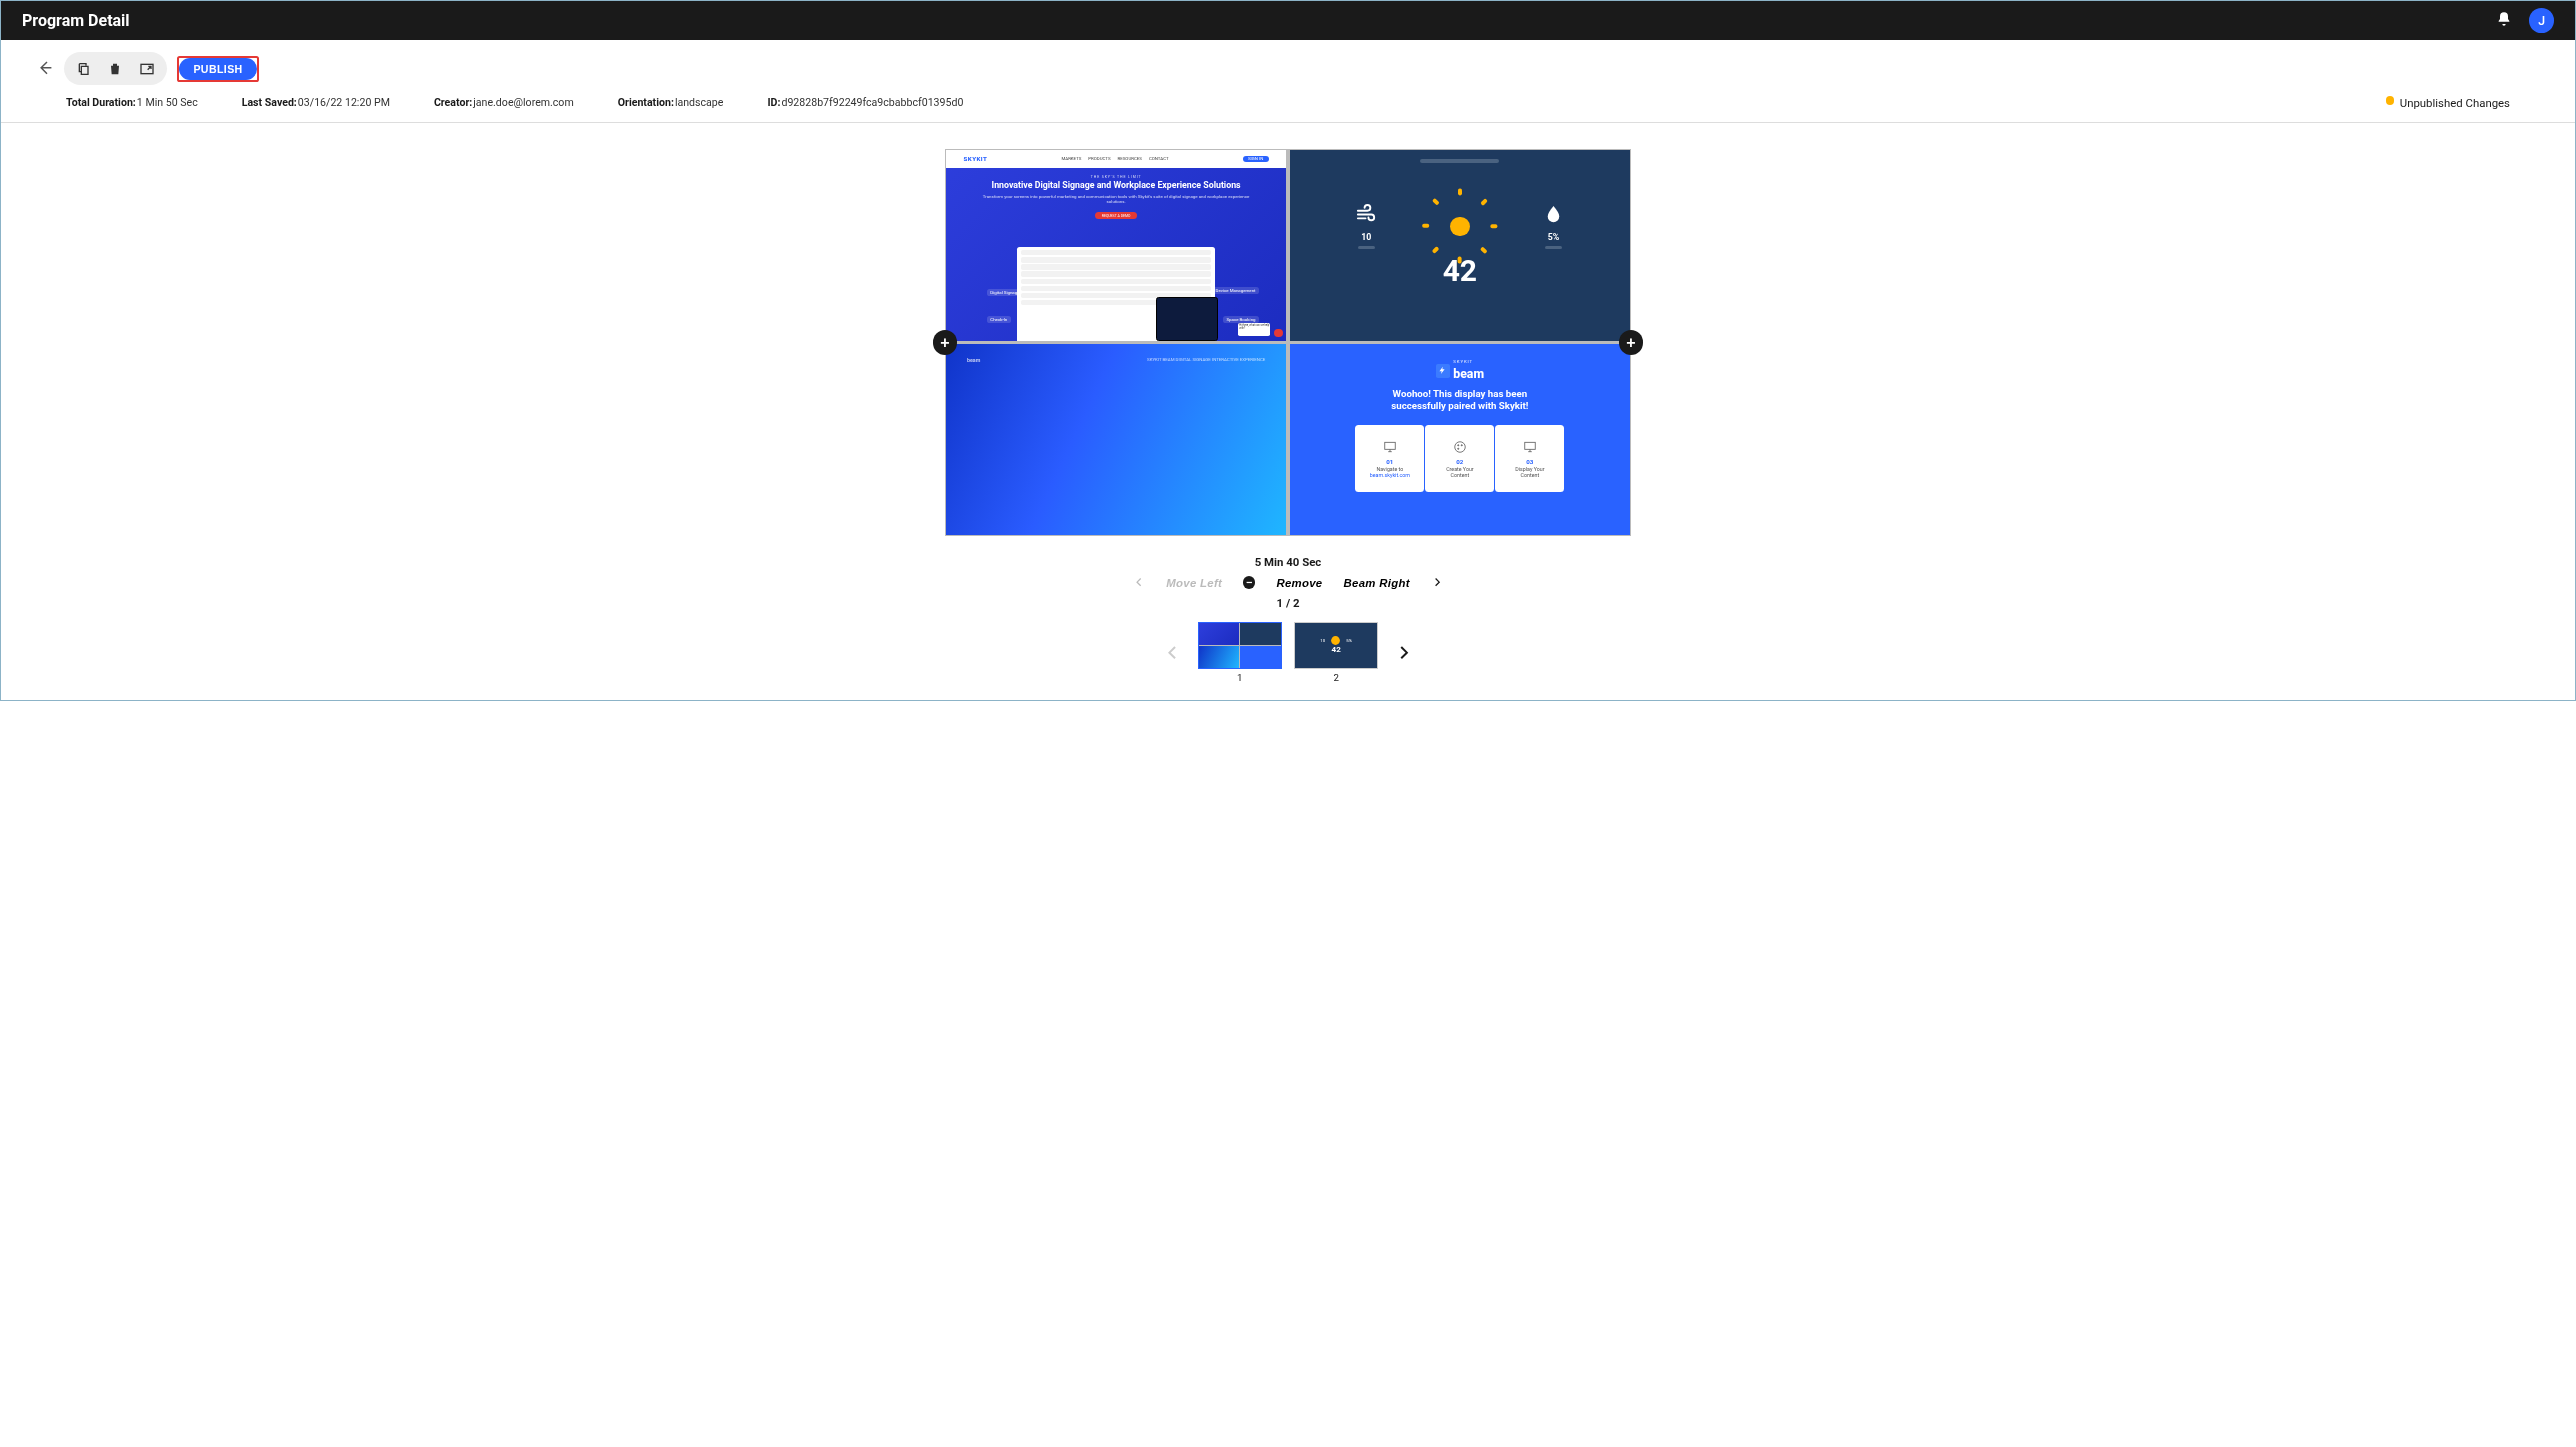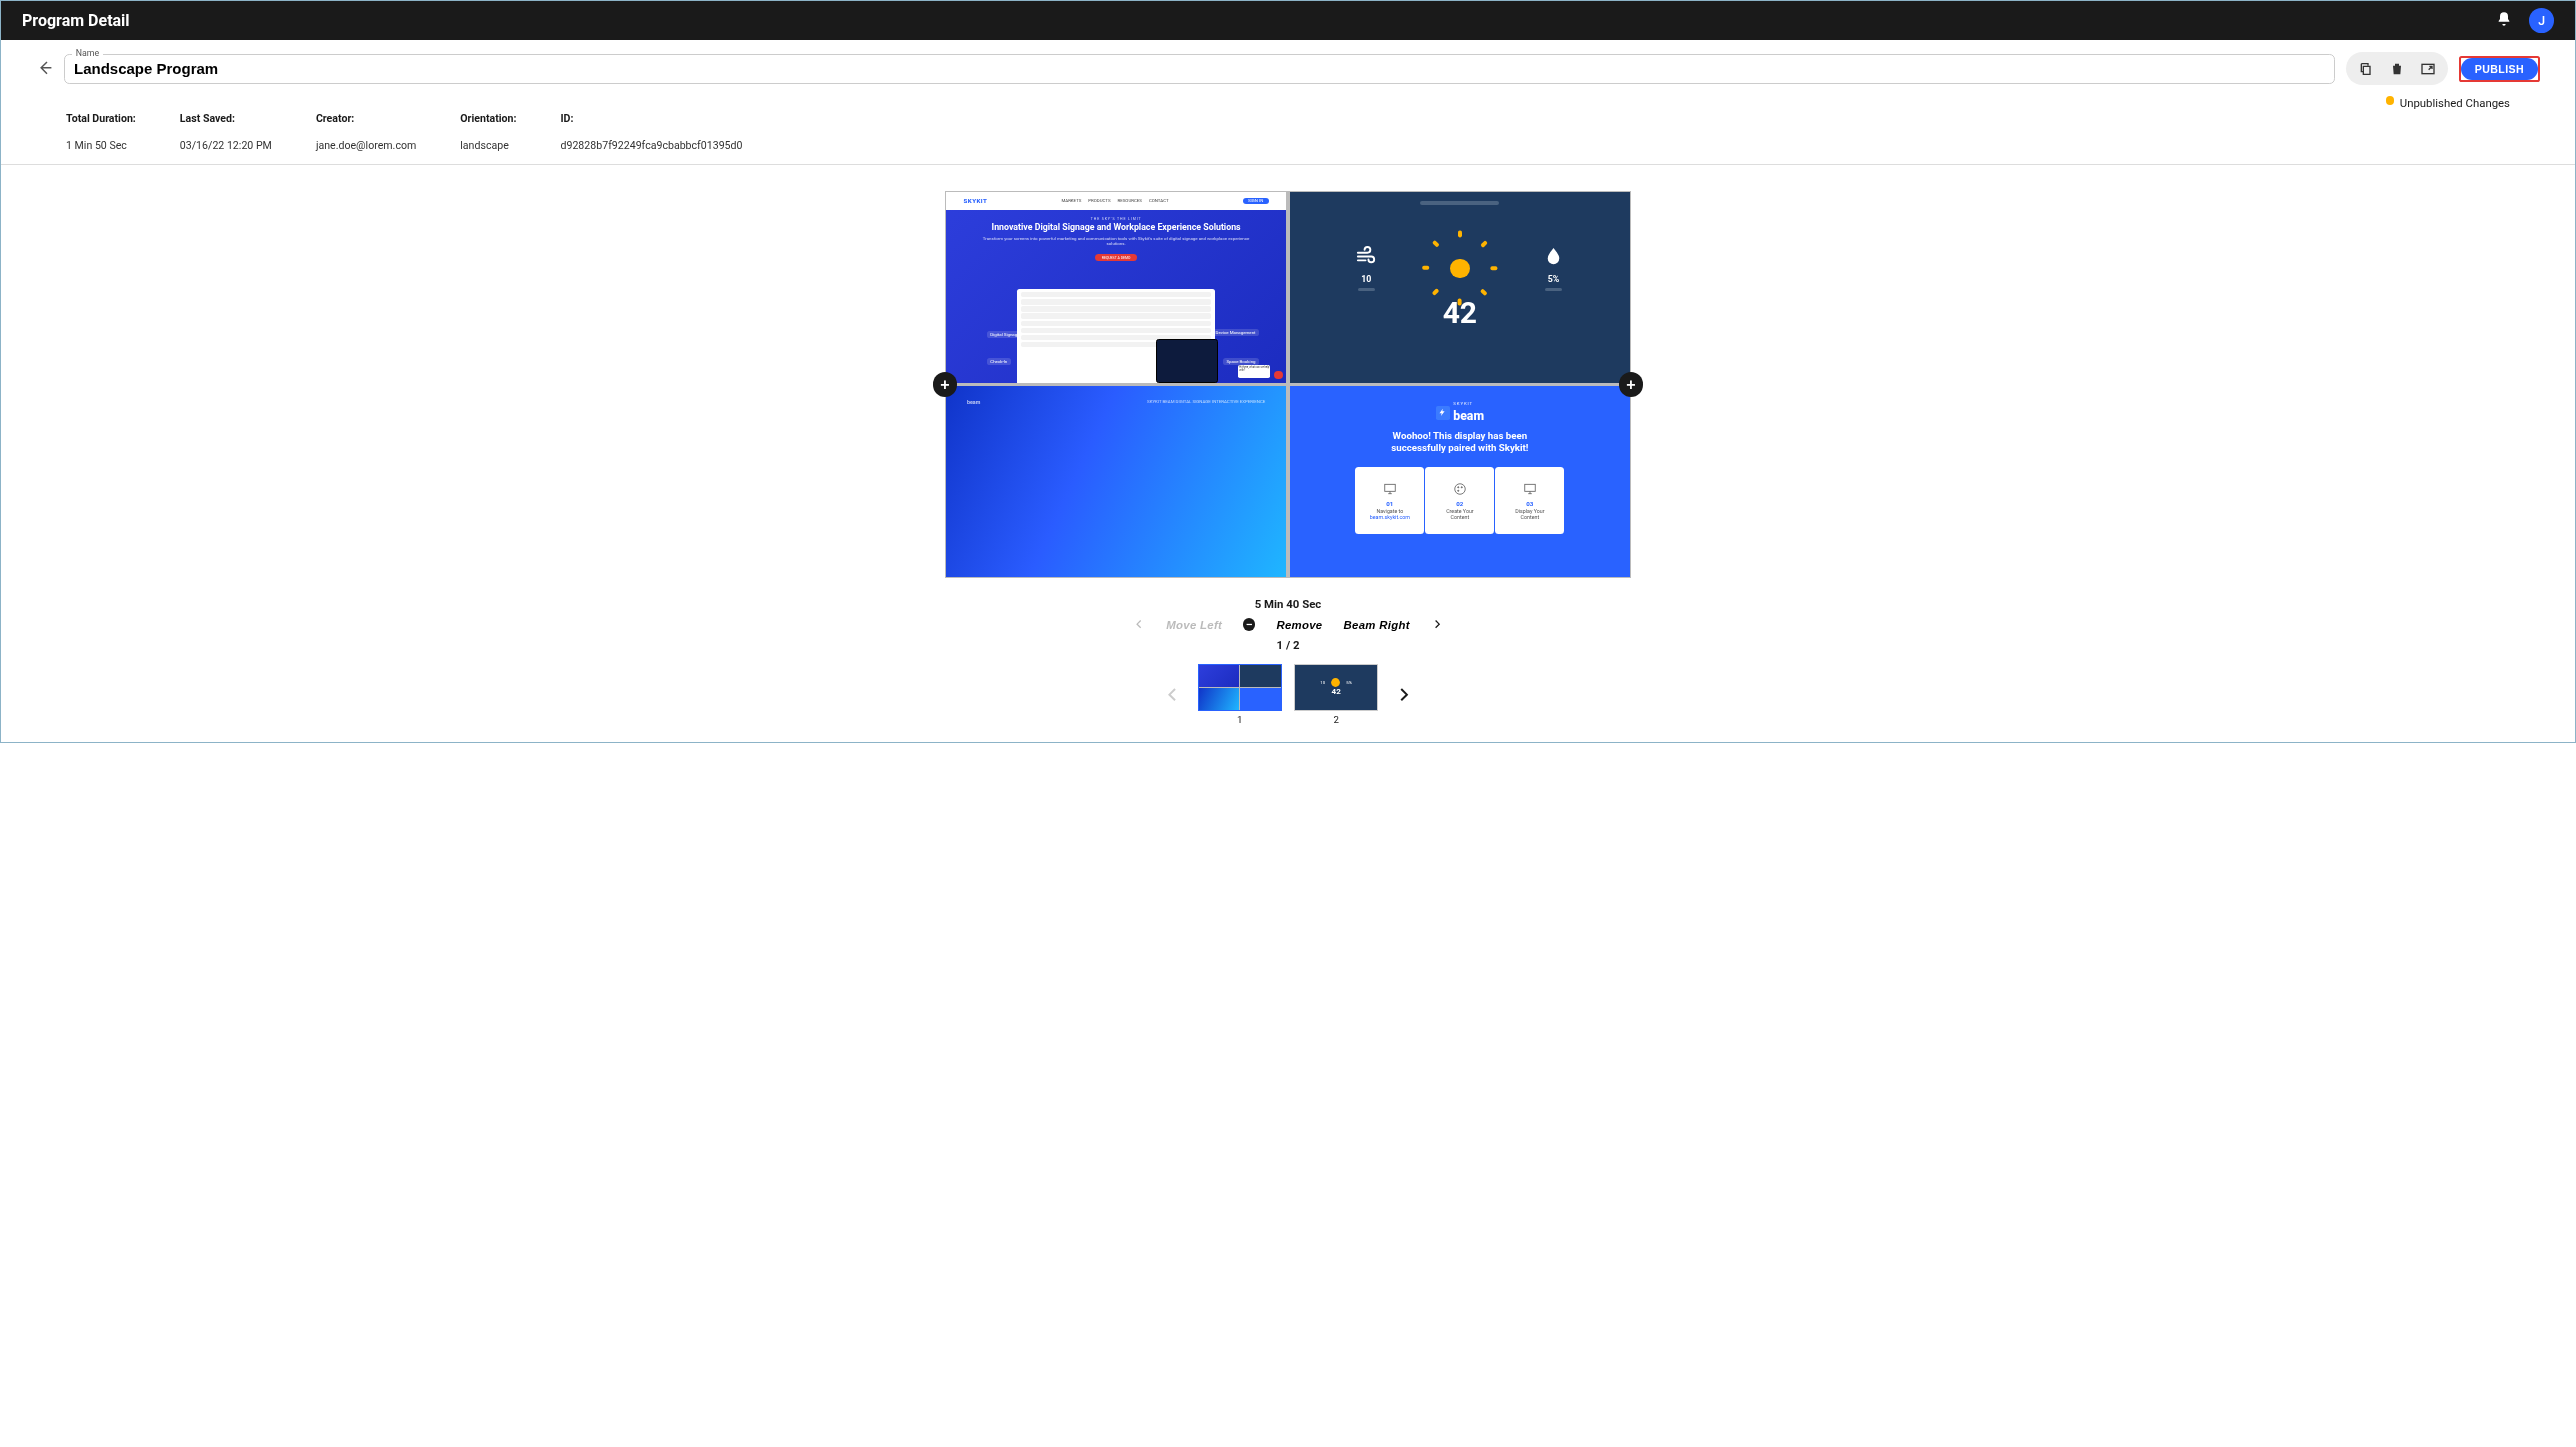--- a/index.html
+++ b/index.html
@@ -15,21 +15,21 @@
 .name-field { flex: 1; border: 0.9px solid #ccc; border-radius: 5.3px; padding: 5.3px 8.8px; position: relative; }
 .name-label { position: absolute; top: -7px; left: 7px; background: #fff; padding: 0 3.5px; font-size: 8.8px; color: #555; }
 .name-input { border: none; outline: none; font-size: 15px; font-weight: 700; width: 100%; background: transparent; }
 .toolbar-group { display: flex; align-items: center; background: #eee; border-radius: 17.6px; padding: 3.5px 7px; gap: 5.3px; }
 .toolbar-btn { width: 26px; height: 26px; border: none; background: transparent; display: flex; align-items: center; justify-content: center; cursor: pointer; border-radius: 50%; }
 .toolbar-btn svg { width: 16px; height: 16px; fill: #333; }
 .publish-wrap { border: 2.6px solid #e53935; border-radius: 2.6px; padding: 0; }
 .publish-btn { background: #2962ff; color: #fff; border: none; border-radius: 14px; padding: 5.3px 14px; font-size: 10.6px; font-weight: 700; letter-spacing: 0.4px; cursor: pointer; }
 
 .meta-row { display: flex; align-items: flex-start; padding: 7px 65px 12.3px 65px; gap: 44px; font-size: 10.6px; border-bottom: 0.9px solid #ddd; }
-.meta-item { display: flex; flex-direction: column; gap: 14px; margin-top: 16px; }
+.meta-item { display: flex; flex-direction: row; gap: 1px; }
 .meta-label { font-weight: 700; }
 .meta-value { color: #333; }
 .meta-spacer { flex: 1; }
 .unpub-wrap { display: flex; align-items: flex-start; gap: 5.3px; font-size: 11.4px; }
 .unpub-dot { width: 8.8px; height: 8.8px; border-radius: 50%; background: #ffb300; }
 
 .canvas-area { padding: 26px 0 17.6px 0; display: flex; flex-direction: column; align-items: center; }
 .tile-wrap { position: relative; display: flex; align-items: center; }
 .add-circle { width: 24.6px; height: 24.6px; border-radius: 50%; background: #1a1a1a; color: #fff; display: flex; align-items: center; justify-content: center; font-size: 16px; font-weight: 700; cursor: pointer; border: none; margin: 0 -12.3px; z-index: 2; position: relative; }
 .tiles { display: grid; grid-template-columns: 1fr 1fr; grid-template-rows: 1fr 1fr; width: 686px; height: 387px; gap: 3.5px; background: #bbb; padding: 0; border: 0.9px solid #bbb; }
@@ -138,24 +138,20 @@
     <div class="avatar">J</div>
   </div>
 </div>
 
 <div class="header-row">
   <span>
     <svg class="back-arrow" viewBox="0 0 24 24">
         <path d="M15 4l-8 8 8 8M7 12h14"></path>
       </svg>
   </span>
-  <div class="name-field">
-    <span class="name-label">Name</span>
-    <input class="name-input" value="Landscape Program" style="">
-  </div>
   <div class="toolbar-group">
     <button class="toolbar-btn" title="Copy">
       <svg viewBox="0 0 24 24">
           <path d="M8 8h10v12H8z" fill="none" stroke="#333" stroke-width="2"></path>
           <path d="M5 4h10v3" fill="none" stroke="#333" stroke-width="2"></path>
           <path d="M5 4v12h3" fill="none" stroke="#333" stroke-width="2"></path>
         </svg>
     </button>
     <button class="toolbar-btn" title="Delete">
       <svg viewBox="0 0 24 24">

